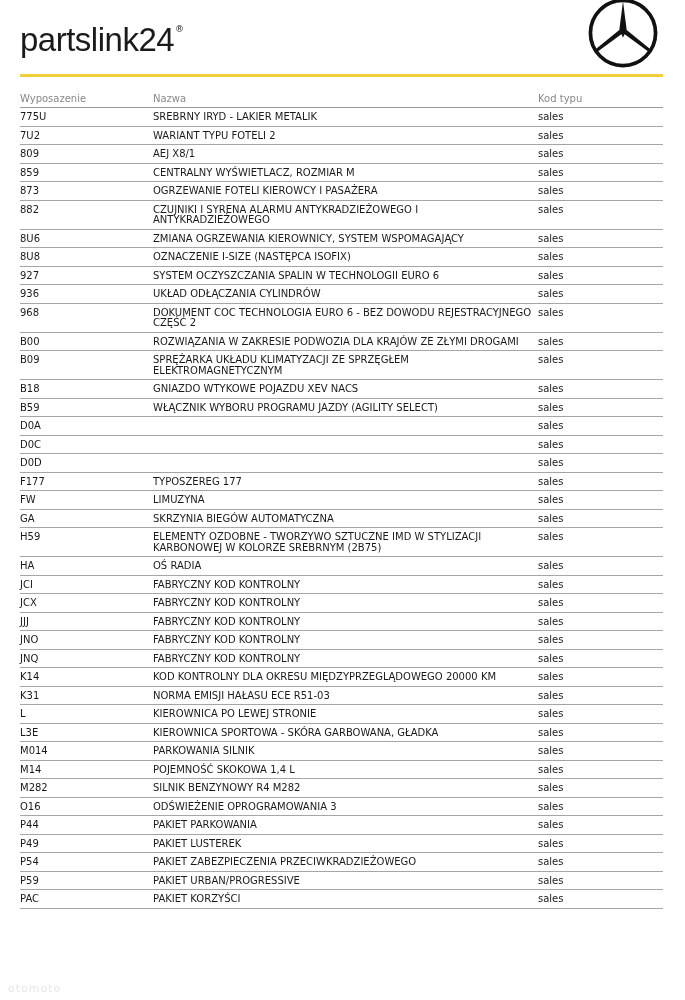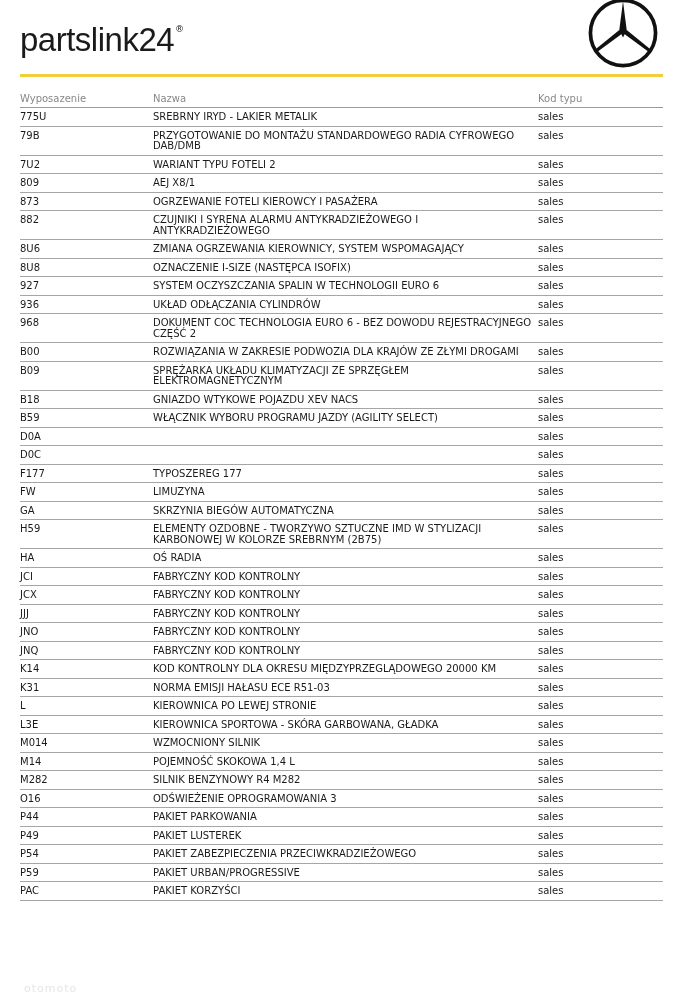--- a/index.html
+++ b/index.html
@@ -9,21 +9,21 @@
   .logo-text { font-family:"Liberation Sans", sans-serif; font-size:33px; letter-spacing:-0.5px; color:#1a1a1a; line-height:1; }
   .logo-reg { font-size:9px; position:relative; top:-22px; margin-left:1px; }
   .brand-logo { position:absolute; left:586px; top:-4px; width:74px; height:74px; }
   .yellow-bar { position:absolute; left:20px; top:74px; width:643px; height:3px; background:#f0cf3a; }
   table { position:absolute; left:20px; top:92px; width:643px; border-collapse:collapse; table-layout:fixed; }
   th { font-weight:normal; font-size:10px; color:#888; text-align:left; padding:1px 0 3px 0; border-bottom:1px solid #9a9a9a; height:11px; }
   td { font-size:10px; line-height:10.5px; vertical-align:top; text-align:left; padding:4px 0 3px 0; border-bottom:1.5px solid #a6a6a6; color:#1a1a1a; }
   td.c1 { width:133px; }
   td.c3 { padding-left:0; }
   col.c1 { width:133px; } col.c2 { width:385px; } col.c3 { width:125px; }
-  .watermark { position:absolute; left:24px; top:982px; font-size:11px; color:#e6e6e6; letter-spacing:1px; }
+  .watermark { position:absolute; left:8px; top:982px; font-size:11px; color:#e6e6e6; letter-spacing:1px; }
 </style>
 </head>
 <body>
 
 <div class="header">
   <div class="logo">
     <span class="logo-text">partslink24</span>
     <span class="logo-reg">®</span>
   </div>
   <svg class="brand-logo" viewBox="0 0 100 100">
@@ -49,35 +49,35 @@
       <th>Kod typu</th>
     </tr>
   </thead>
   <tbody id="rows">
       <tr>
         <td class="c1">775U</td>
         <td class="c2">SREBRNY IRYD - LAKIER METALIK</td>
         <td class="c3">sales</td>
       </tr>
       <tr>
-        <td class="c1">79B</td>
-        <td class="c2">PRZYGOTOWANIE DO MONTAŻU STANDARDOWEGO RADIA CYFROWEGO DAB/DMB</td>
-        <td class="c3">sales</td>
-      </tr>
-      <tr>
         <td class="c1">7U2</td>
         <td class="c2">WARIANT TYPU FOTELI 2</td>
         <td class="c3">sales</td>
       </tr>
       <tr>
         <td class="c1">809</td>
         <td class="c2">AEJ X8/1</td>
         <td class="c3">sales</td>
       </tr>
       <tr>
+        <td class="c1">859</td>
+        <td class="c2">CENTRALNY WYŚWIETLACZ, ROZMIAR M</td>
+        <td class="c3">sales</td>
+      </tr>
+      <tr>
         <td class="c1">873</td>
         <td class="c2">OGRZEWANIE FOTELI KIEROWCY I PASAŻERA</td>
         <td class="c3">sales</td>
       </tr>
       <tr>
         <td class="c1">882</td>
         <td class="c2">CZUJNIKI I SYRENA ALARMU ANTYKRADZIEŻOWEGO I ANTYKRADZIEŻOWEGO</td>
         <td class="c3">sales</td>
       </tr>
       <tr>
@@ -129,20 +129,25 @@
         <td class="c1">D0A</td>
         <td class="c2"></td>
         <td class="c3">sales</td>
       </tr>
       <tr>
         <td class="c1">D0C</td>
         <td class="c2"></td>
         <td class="c3">sales</td>
       </tr>
       <tr>
+        <td class="c1">D0D</td>
+        <td class="c2"></td>
+        <td class="c3">sales</td>
+      </tr>
+      <tr>
         <td class="c1">F177</td>
         <td class="c2">TYPOSZEREG 177</td>
         <td class="c3">sales</td>
       </tr>
       <tr>
         <td class="c1">FW</td>
         <td class="c2">LIMUZYNA</td>
         <td class="c3">sales</td>
       </tr>
       <tr>
@@ -200,21 +205,21 @@
         <td class="c2">KIEROWNICA PO LEWEJ STRONIE</td>
         <td class="c3">sales</td>
       </tr>
       <tr>
         <td class="c1">L3E</td>
         <td class="c2">KIEROWNICA SPORTOWA - SKÓRA GARBOWANA, GŁADKA</td>
         <td class="c3">sales</td>
       </tr>
       <tr>
         <td class="c1">M014</td>
-        <td class="c2">WZMOCNIONY SILNIK</td>
+        <td class="c2">PARKOWANIA SILNIK</td>
         <td class="c3">sales</td>
       </tr>
       <tr>
         <td class="c1">M14</td>
         <td class="c2">POJEMNOŚĆ SKOKOWA 1,4 L</td>
         <td class="c3">sales</td>
       </tr>
       <tr>
         <td class="c1">M282</td>
         <td class="c2">SILNIK BENZYNOWY R4 M282</td>

